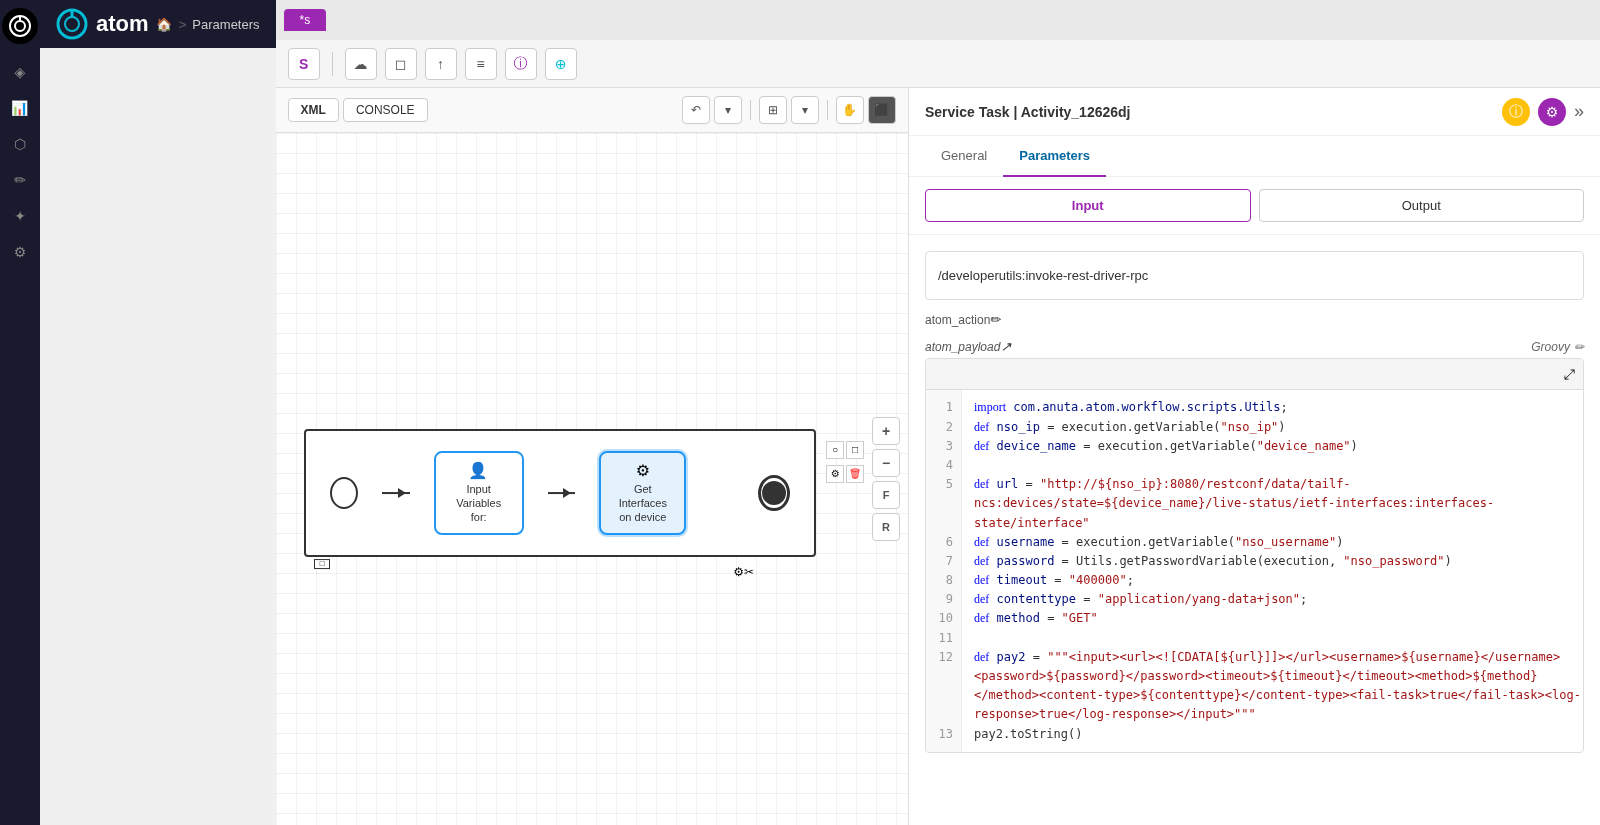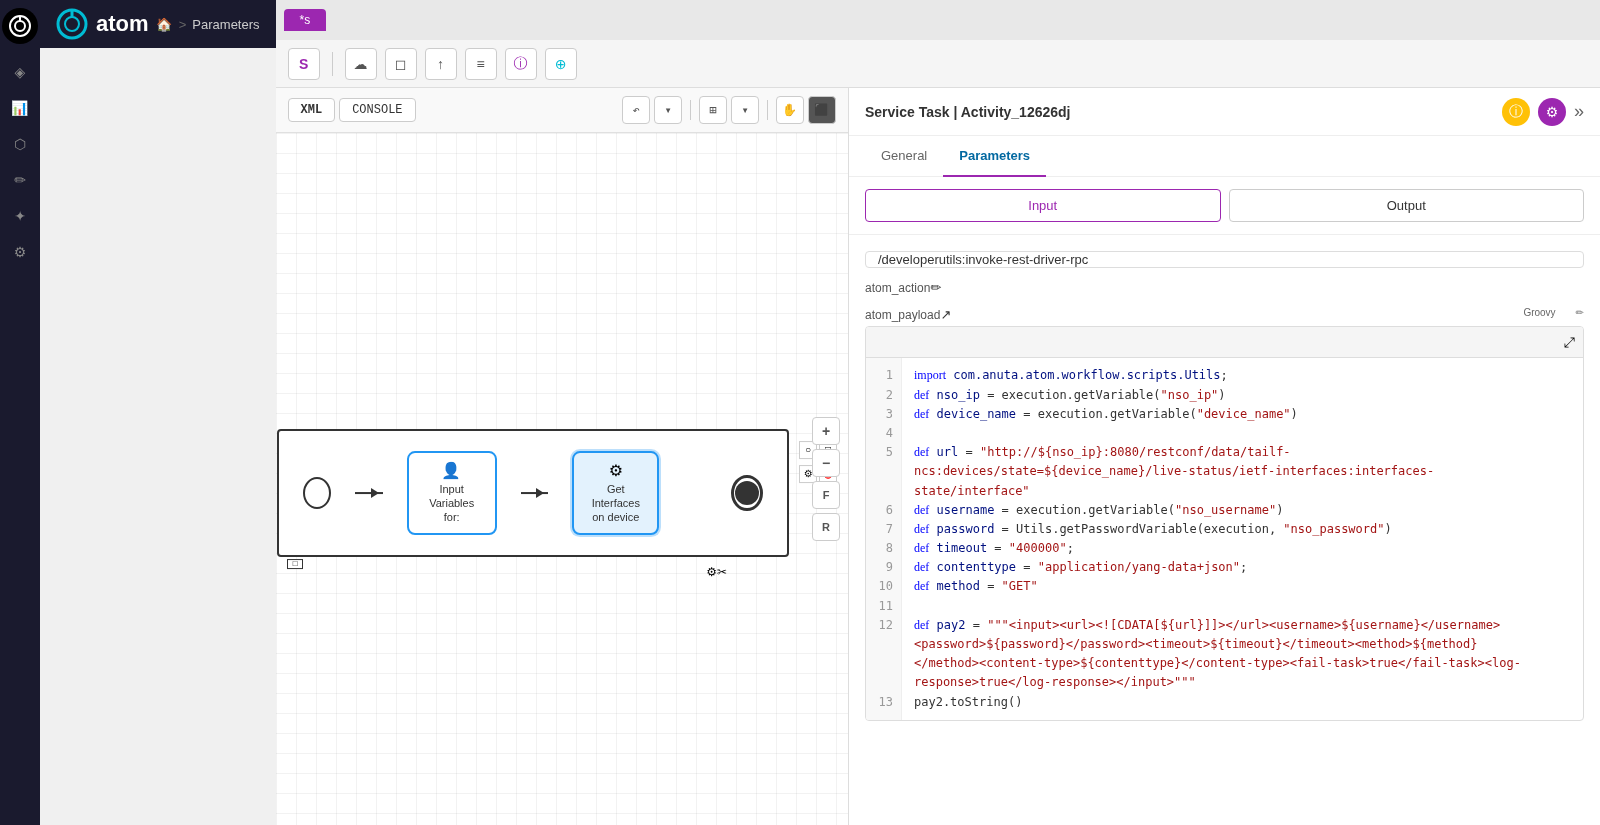--- a/index.html
+++ b/index.html
@@ -134,21 +134,20 @@
     }
 
     .canvas-view-tabs {
       display: flex;
       align-items: center;
       padding: 8px 12px;
       gap: 4px;
       background: #f9f9f9;
       border-bottom: 1px solid #e0e0e0;
       flex-shrink: 0;
-      font-family: Liberation Mono, monospace;
     }
     .canvas-tab {
       padding: 4px 12px;
       border: 1px solid #ccc;
       background: white;
       border-radius: 4px;
       font-size: 12px;
       cursor: pointer;
       color: #333;
     }
@@ -288,21 +287,21 @@
     }
     .end-circle-inner {
       width: 24px;
       height: 24px;
       border-radius: 50%;
       background: #333;
     }
 
     
     .right-panel {
-      width: 752px;
+      width: 692px;
       background: white;
       border-left: 1px solid #ddd;
       display: flex;
       flex-direction: column;
       flex-shrink: 0;
     }
 
     .panel-header {
       height: 48px;
       border-bottom: 1px solid #eee;
@@ -366,21 +365,21 @@
       border: 1px solid #ccc;
       border-radius: 4px;
       font-size: 13px;
       cursor: pointer;
       color: #333;
       background: white;
     }
     .panel-subtab.active {
       border-color: #9c27b0;
       color: #9c27b0;
-      font-weight: 400;
+      font-weight: 700;
     }
 
     .panel-content {
       flex: 1;
       padding: 16px;
       overflow-y: auto;
       display: flex;
       flex-direction: column;
       gap: 12px;
     }
@@ -399,31 +398,31 @@
       gap: 0;
     }
     .field-label .edit-icon {
       cursor: pointer;
       color: #333;
       font-size: 13px;
     }
     .field-input {
       border: 1px solid #ddd;
       border-radius: 4px;
-      padding: 0 12px;
+      padding: 16px 12px;
       font-size: 13px;
       color: #333;
       background: white;
     }
     .code-lang {
-      font-size: 10px;
+      font-size: 12px;
       color: #666;
       display: flex;
       align-items: center;
-      gap: 20px;
+      gap: 4px;
     }
 
     .code-editor {
       border: 1px solid #ddd;
       border-radius: 4px;
       font-family: 'Consolas', 'Monaco', monospace;
       font-size: 12px;
       line-height: 1.6;
       overflow: hidden;
     }
@@ -458,22 +457,23 @@
       line-height: 1.6;
     }
 
     
     .kw { color: #0000ff; font-family: Liberation Serif, serif; }
     .str { color: #a31515; }
     .nm { color: #001080; }
 
     .payload-label-row {
       display: flex;
-      align-items: flex-start;
+      align-items: flex-end;
       justify-content: space-between;
+      font-style: italic;
     }
   </style>
 </head>
 <body>
 
 <div class="left-nav">
   <div class="nav-logo">
     <svg width="24" height="24" viewBox="0 0 24 24">
       <circle cx="12" cy="12" r="10" fill="none" stroke="white" stroke-width="2"></circle>
       <circle cx="12" cy="12" r="5" fill="none" stroke="white" stroke-width="2"></circle>

